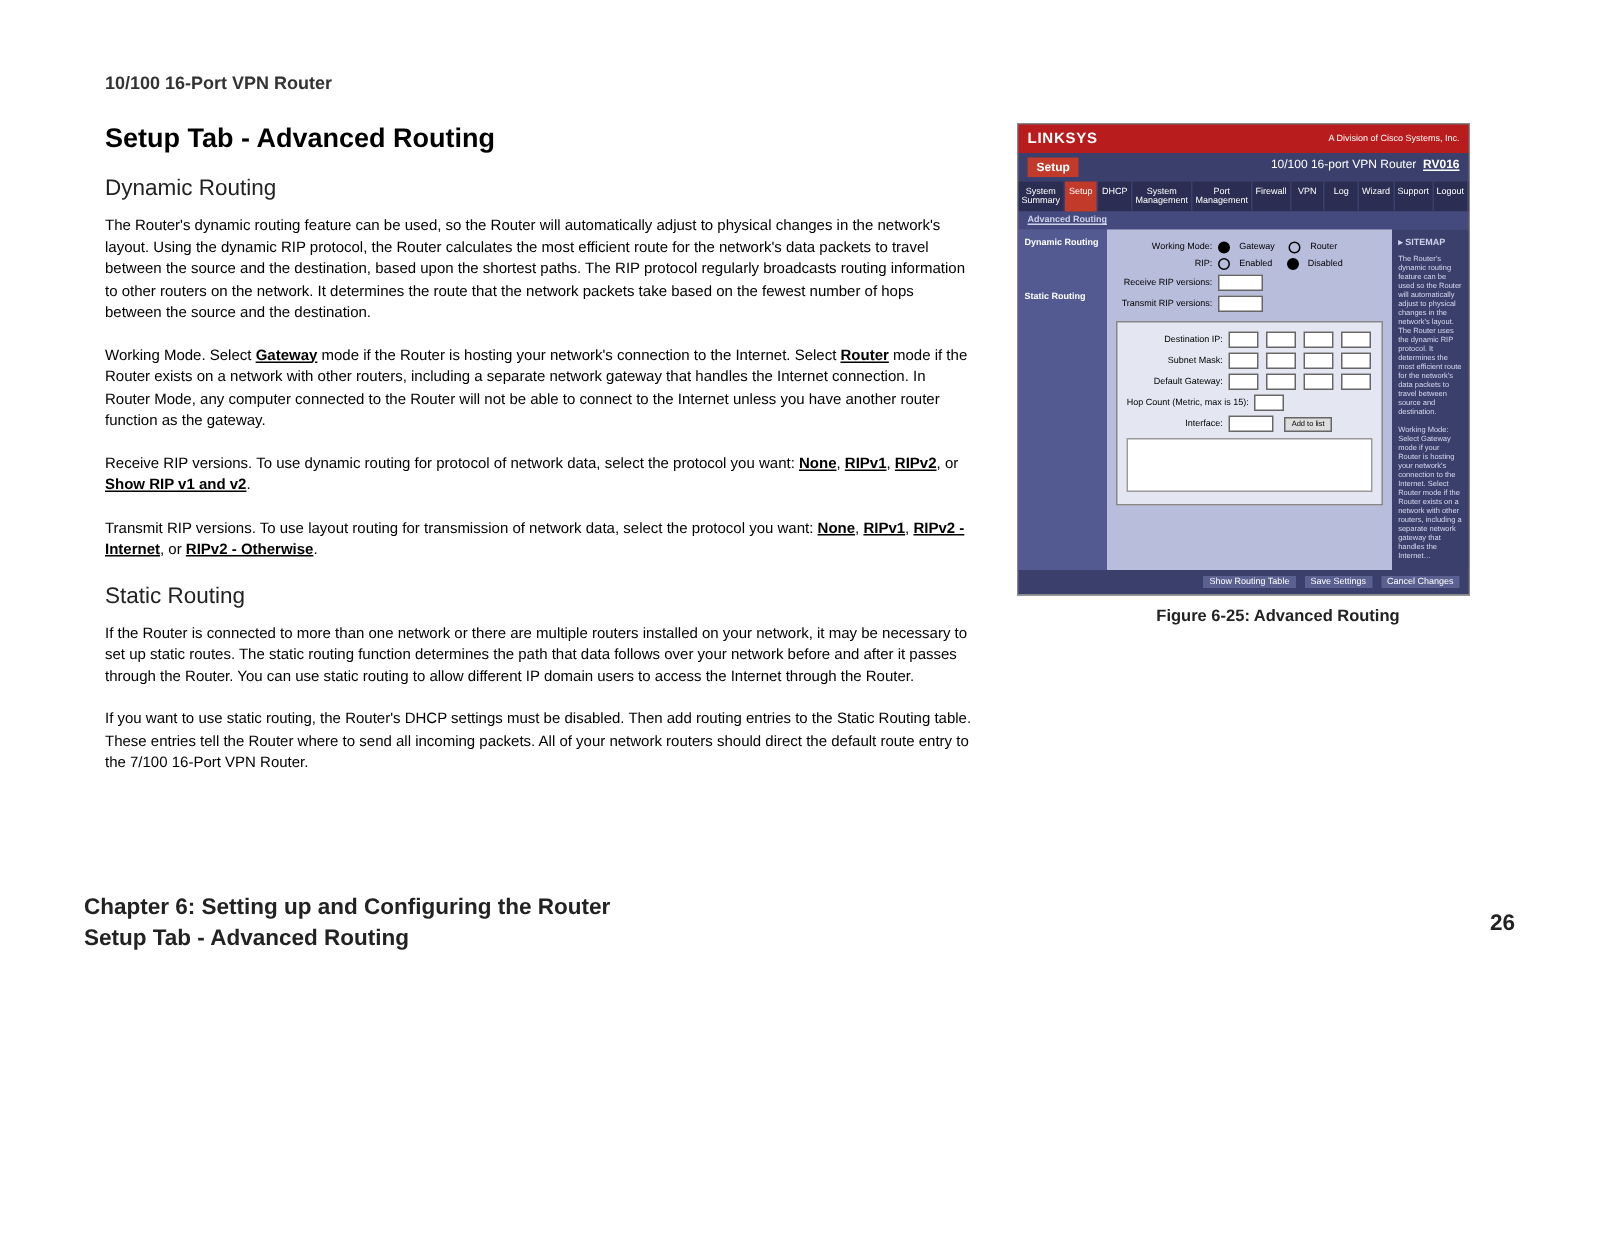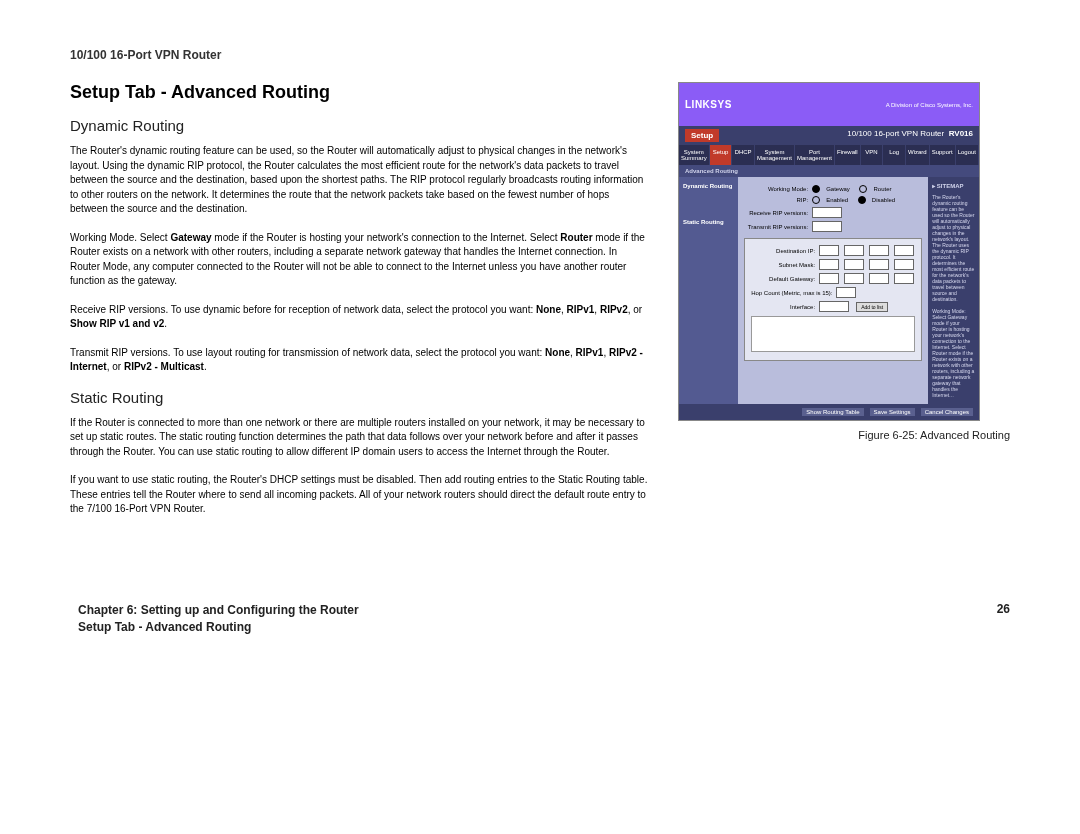--- a/index.html
+++ b/index.html
@@ -4,27 +4,27 @@
 <style>
   html,body{margin:0;padding:0;font-family:Arial,Helvetica,sans-serif;background:#fff;color:#000;}
   .page{width:1080px;height:676px;position:relative;box-sizing:border-box;padding:48px 70px 40px 70px;}
   .top-running{font-weight:bold;font-size:12px;color:#333;margin-bottom:20px;}
   .columns{display:flex;gap:18px;}
   .left{flex: 0 0 590px;}
   .right{flex: 1 1 auto;}
   h1{font-size:18px;font-weight:bold;margin:0 0 14px 0;}
   h2{font-size:15px;font-weight:400;margin:12px 0 10px 0;color:#222;}
   p{font-size:10px;line-height:1.45;margin:0 12px 14px 0;color:#000;}
-  b{font-weight:bold;}
-  .footer{position:absolute;bottom:40px;left:78px;right:70px;display:flex;justify-content:space-between;font-size:12px;font-weight:bold;color:#222;}
+  b{font-weight:bold;text-decoration:underline;}
+  .footer{position:absolute;bottom:40px;left:56px;right:70px;display:flex;justify-content:space-between;font-size:15px;font-weight:bold;color:#222;align-items:center;}
   .footer .lines div{line-height:1.4;}
-  .fig-caption{font-size:11px;font-weight:normal;text-align:right;margin-top:8px;color:#222;padding-left:16px;}
+  .fig-caption{font-size:11px;font-weight:bold;text-align:center;margin-top:8px;color:#222;padding-left:16px;}
   
   .router-ui{border:1px solid #888;background:#4a4f7a;padding:0;width:300px;font-family:Arial,sans-serif;}
-  .rui-header{background:#8b5cf6;color:#fff;font-size:9px;padding:16px 6px;display:flex;justify-content:space-between;align-items:center;}
+  .rui-header{background:#b91c1c;color:#fff;font-size:9px;padding:4px 6px;display:flex;justify-content:space-between;align-items:center;}
   .rui-sub{background:#3a3f6c;color:#fff;font-size:8px;padding:3px 6px;display:flex;justify-content:space-between;}
   .rui-tabs{display:flex;background:#2b2e52;}
   .rui-tab{flex:1;color:#fff;font-size:6px;padding:4px 2px;text-align:center;border-right:1px solid #3a3f6c;}
   .rui-tab.active{background:#c13a2a;}
   .rui-subtabs{background:#444a7d;color:#cfd2ea;font-size:6px;padding:3px 6px;}
   .rui-body{display:flex;background:#535a91;}
   .rui-side{width:62px;background:#535a91;color:#fff;font-size:6px;padding:6px 4px;}
   .rui-side div{margin-bottom:30px;font-weight:bold;}
   .rui-main{flex:1;background:#b9bddc;padding:8px 6px;font-size:6px;}
   .rui-tip{width:52px;background:#3a3f6c;color:#d7d9ef;font-size:5px;padding:6px 4px;line-height:1.2;}
@@ -50,24 +50,24 @@
   <div class="columns">
     <div class="left">
       <h1>Setup Tab - Advanced Routing</h1>
 
       <h2>Dynamic Routing</h2>
       <p>The Router's dynamic routing feature can be used, so the Router will automatically adjust to physical changes in the network's layout. Using the dynamic RIP protocol, the Router calculates the most efficient route for the network's data packets to travel between the source and the destination, based upon the shortest paths. The RIP protocol regularly broadcasts routing information to other routers on the network. It determines the route that the network packets take based on the fewest number of hops between the source and the destination.</p>
       <p>
         <span>Working Mode. Select </span><b>Gateway</b><span> mode if the Router is hosting your network's connection to the Internet. Select </span><b>Router</b><span> mode if the Router exists on a network with other routers, including a separate network gateway that handles the Internet connection. In Router Mode, any computer connected to the Router will not be able to connect to the Internet unless you have another router function as the gateway.</span>
       </p>
       <p>
-        <span>Receive RIP versions. To use dynamic before for reception of network data, select the protocol you want: </span><b>None</b><span>, </span><b>RIPv1</b><span>, </span><b>RIPv2</b><span>, or </span><b>Show RIP v1 and v2</b><span>.</span>
+        <span>Receive RIP versions. To use dynamic routing for protocol of network data, select the protocol you want: </span><b>None</b><span>, </span><b>RIPv1</b><span>, </span><b>RIPv2</b><span>, or </span><b>Show RIP v1 and v2</b><span>.</span>
       </p>
       <p>
-        <span>Transmit RIP versions. To use layout routing for transmission of network data, select the protocol you want: </span><b>None</b><span>, </span><b>RIPv1</b><span>, </span><b>RIPv2 - Internet</b><span>, or </span><b>RIPv2 - Multicast</b><span>.</span>
+        <span>Transmit RIP versions. To use layout routing for transmission of network data, select the protocol you want: </span><b>None</b><span>, </span><b>RIPv1</b><span>, </span><b>RIPv2 - Internet</b><span>, or </span><b>RIPv2 - Otherwise</b><span>.</span>
       </p>
 
       <h2>Static Routing</h2>
       <p>If the Router is connected to more than one network or there are multiple routers installed on your network, it may be necessary to set up static routes. The static routing function determines the path that data follows over your network before and after it passes through the Router. You can use static routing to allow different IP domain users to access the Internet through the Router.</p>
       <p>If you want to use static routing, the Router's DHCP settings must be disabled. Then add routing entries to the Static Routing table. These entries tell the Router where to send all incoming packets. All of your network routers should direct the default route entry to the 7/100 16-Port VPN Router.</p>
     </div>
 
     <div class="right">
       <div class="router-ui">
         <div class="rui-header">

